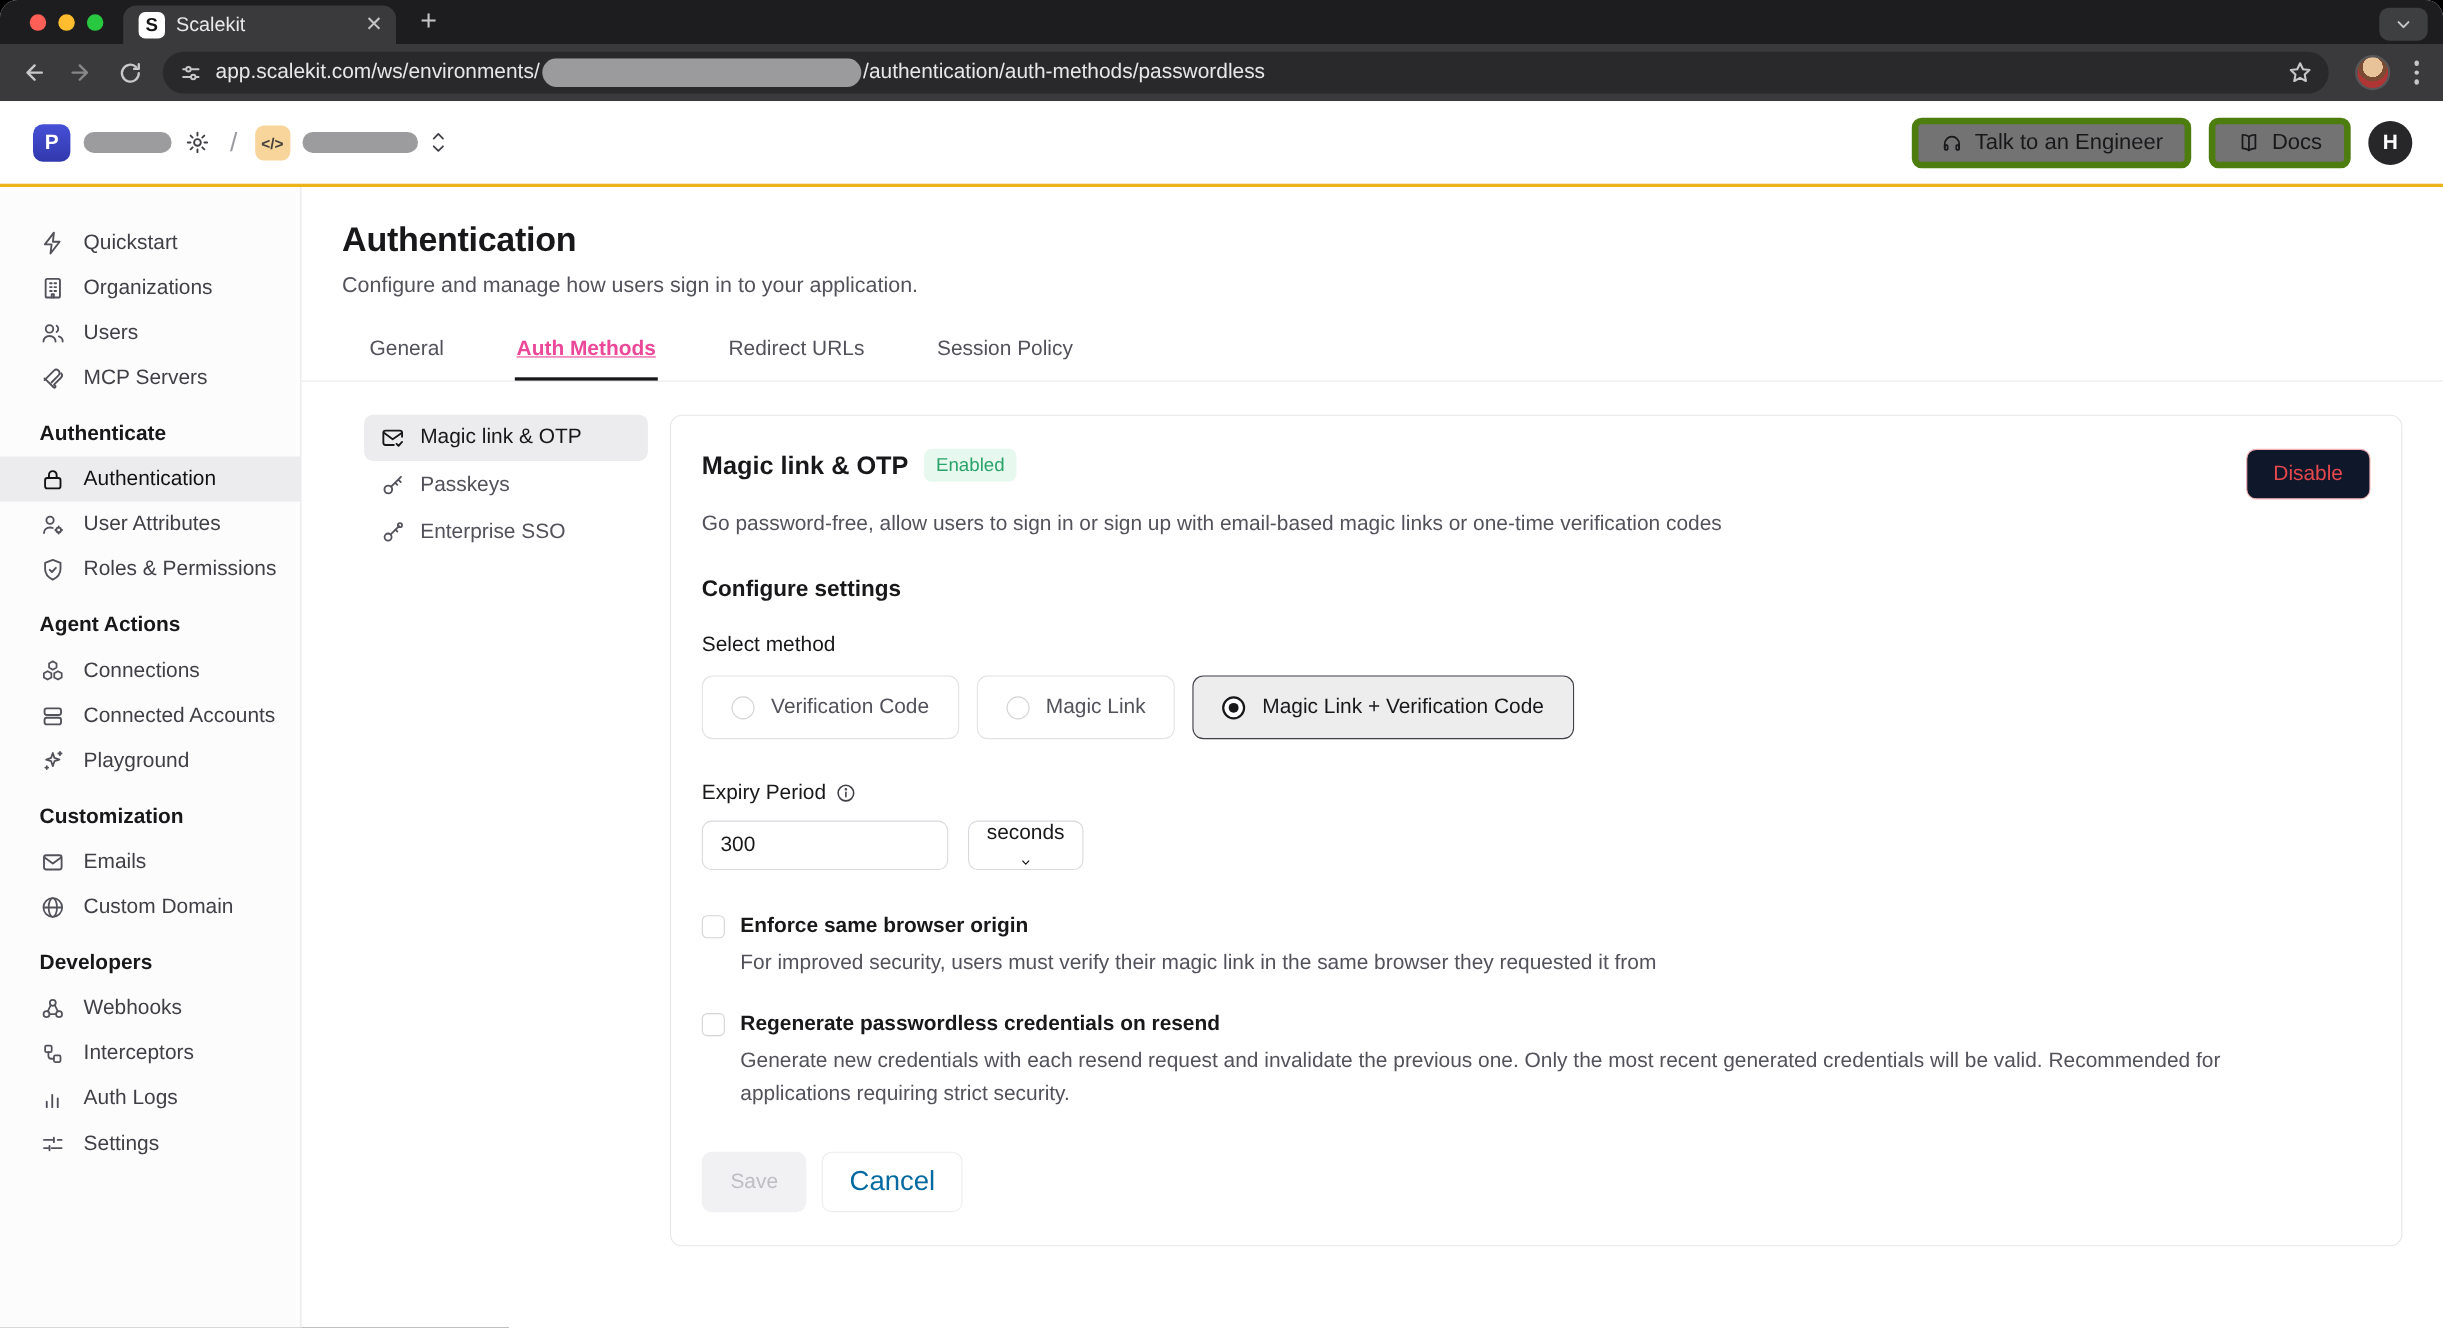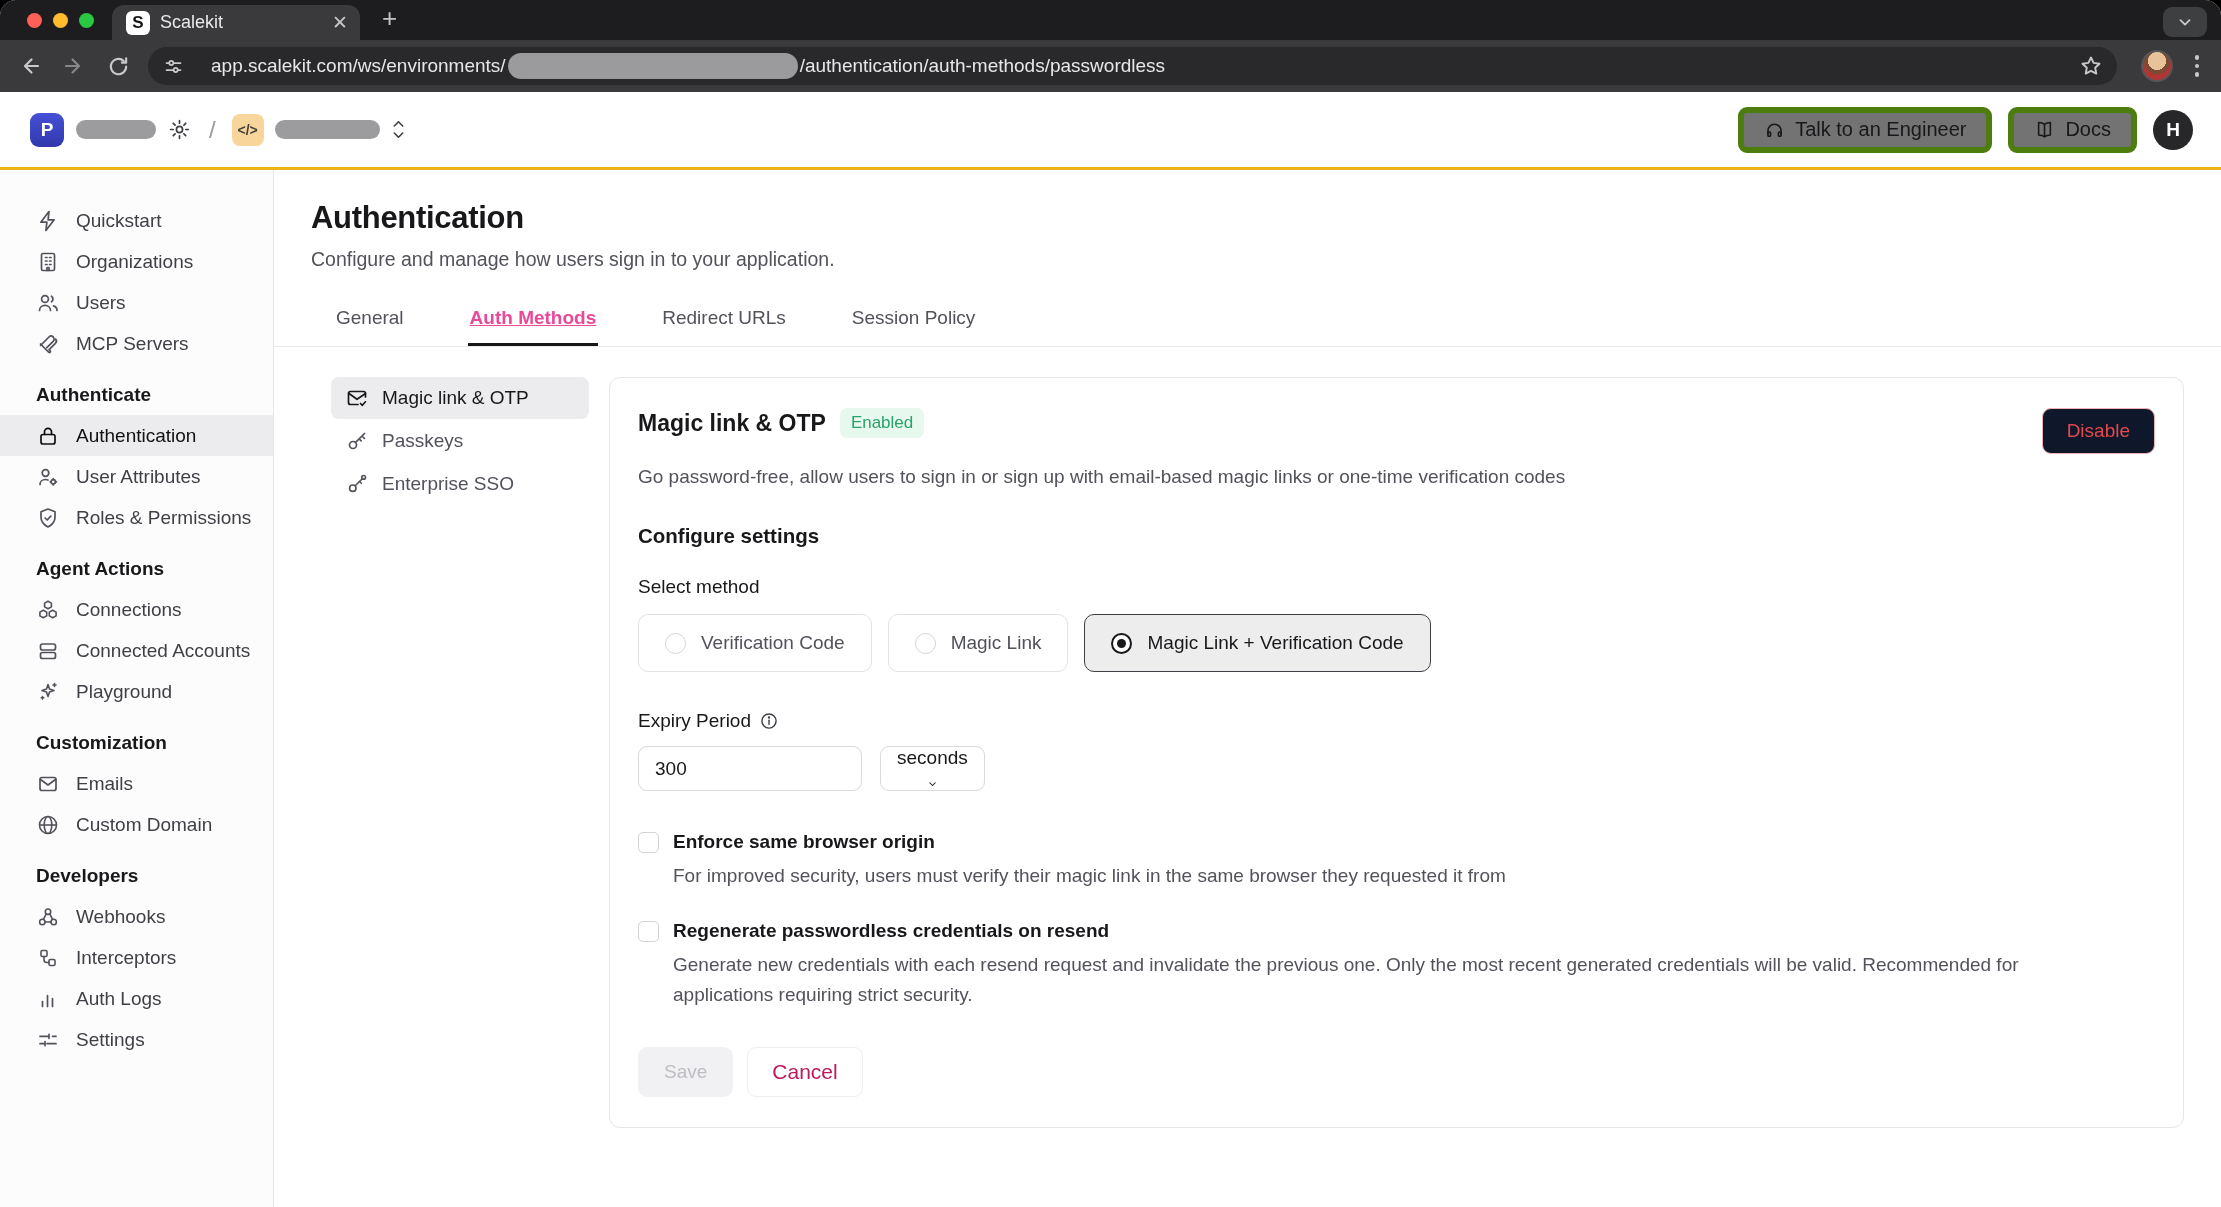--- a/index.html
+++ b/index.html
@@ -16,21 +16,21 @@
   .tab-favicon { width:24px; height:24px; background:#fff; border-radius:6px; color:#151517; font-weight:700; font-size:17px; display:flex; align-items:center; justify-content:center; }
   .tab-title { color:#e9e9ea; font-size:18px; flex:1; }
   .tab-close { color:#c4c4c6; font-size:19px; line-height:1; cursor:default; }
   .newtab { color:#c4c4c6; font-size:26px; margin:0 0 4px 14px; height:35px; display:flex; align-items:center; padding:0 8px; }
   .tabstrip-chevron { position:absolute; right:14px; top:7px; width:44px; height:30px; background:#3e3f41; border-radius:9px; display:flex; align-items:center; justify-content:center; }
 
   .toolbar { height:52px; background:#3a3a3c; display:flex; align-items:center; padding:0 14px 0 10px; gap:4px; flex-shrink:0; }
   .nav-btn { width:40px; height:40px; display:flex; align-items:center; justify-content:center; border-radius:50%; }
   .url-pill { flex:1; height:38px; background:#29292b; border-radius:19px; display:flex; align-items:center; padding:0 14px 0 10px; margin:0 10px 0 6px; }
   .site-settings { width:30px; height:30px; border-radius:50%; display:flex; align-items:center; justify-content:center; margin-right:8px; }
-  .url-text { color:#e7e7e8; font-size:19px; display:flex; align-items:center; flex:1; white-space:nowrap; overflow:hidden;margin-left:15px; }
+  .url-text { color:#e7e7e8; font-size:19px; display:flex; align-items:center; flex:1; white-space:nowrap; overflow:hidden; }
   .url-redact { display:inline-block; width:290px; height:26px; border-radius:13px; background:#9b9b9d; margin:0 2px; }
   .toolbar .avatar-photo { width:32px; height:32px; border-radius:50%; background:radial-gradient(circle at 50% 32%, #e8c39a 0 38%, #7a4a33 39% 55%, #b03636 56% 100%); border:2px solid #565658; margin:0 10px; }
   .dots { display:flex; flex-direction:column; gap:4px; padding:0 8px; }
   .dots i { width:4.5px; height:4.5px; border-radius:50%; background:#c8c8ca; }
 
   
   .app-header { height:78px; background:#fff; border-bottom:3px solid #eeb31b; display:flex; align-items:center; padding:0 28px 0 30px; flex-shrink:0; }
   .proj-logo { width:34px; height:34px; border-radius:9px; background:linear-gradient(180deg,#4650d6,#3138ad); color:#fff; font-weight:700; font-size:19px; display:flex; align-items:center; justify-content:center; }
   .redact { display:inline-block; height:19px; border-radius:10px; background:#9c9c9e; }
   .r-proj { width:80px; margin-left:12px; }
@@ -91,21 +91,21 @@
 
   .check-row { display:flex; align-items:flex-start; gap:14px; margin-top:40px; }
   .check-row + .check-desc { margin-top:8px; }
   .checkbox { width:21px; height:21px; border:1.5px solid #d4d4d8; border-radius:5px; background:#fff; flex-shrink:0; margin-top:1px; }
   .check-label { font-size:19px; font-weight:600; color:#18181b; }
   .check-desc { font-size:19px; color:#52525b; margin-left:35px; line-height:1.55; max-width:1445px; }
   .check-row.second { margin-top:30px; }
 
   .btn-row { display:flex; gap:14px; margin-top:38px; }
   .save-btn { background:#f1f1f3; color:#bdbdc3; border:none; font-size:19px; font-weight:500; padding:12px 26px; border-radius:9px; }
-  .cancel-btn { background:#fff; color:#be185d; border:1px solid #ededf0; font-size:21px; font-weight:500; padding:12px 24px; border-radius:9px;text-align:right; }
+  .cancel-btn { background:#fff; color:#0369a1; border:1px solid #ededf0; font-size:25px; font-weight:500; padding:12px 24px; border-radius:9px;text-align:right; }
 
   svg { display:block; }
 </style>
 </head>
 <body>
 
 <div class="window">
 
   <div class="tabstrip">
     <div class="traffic">

